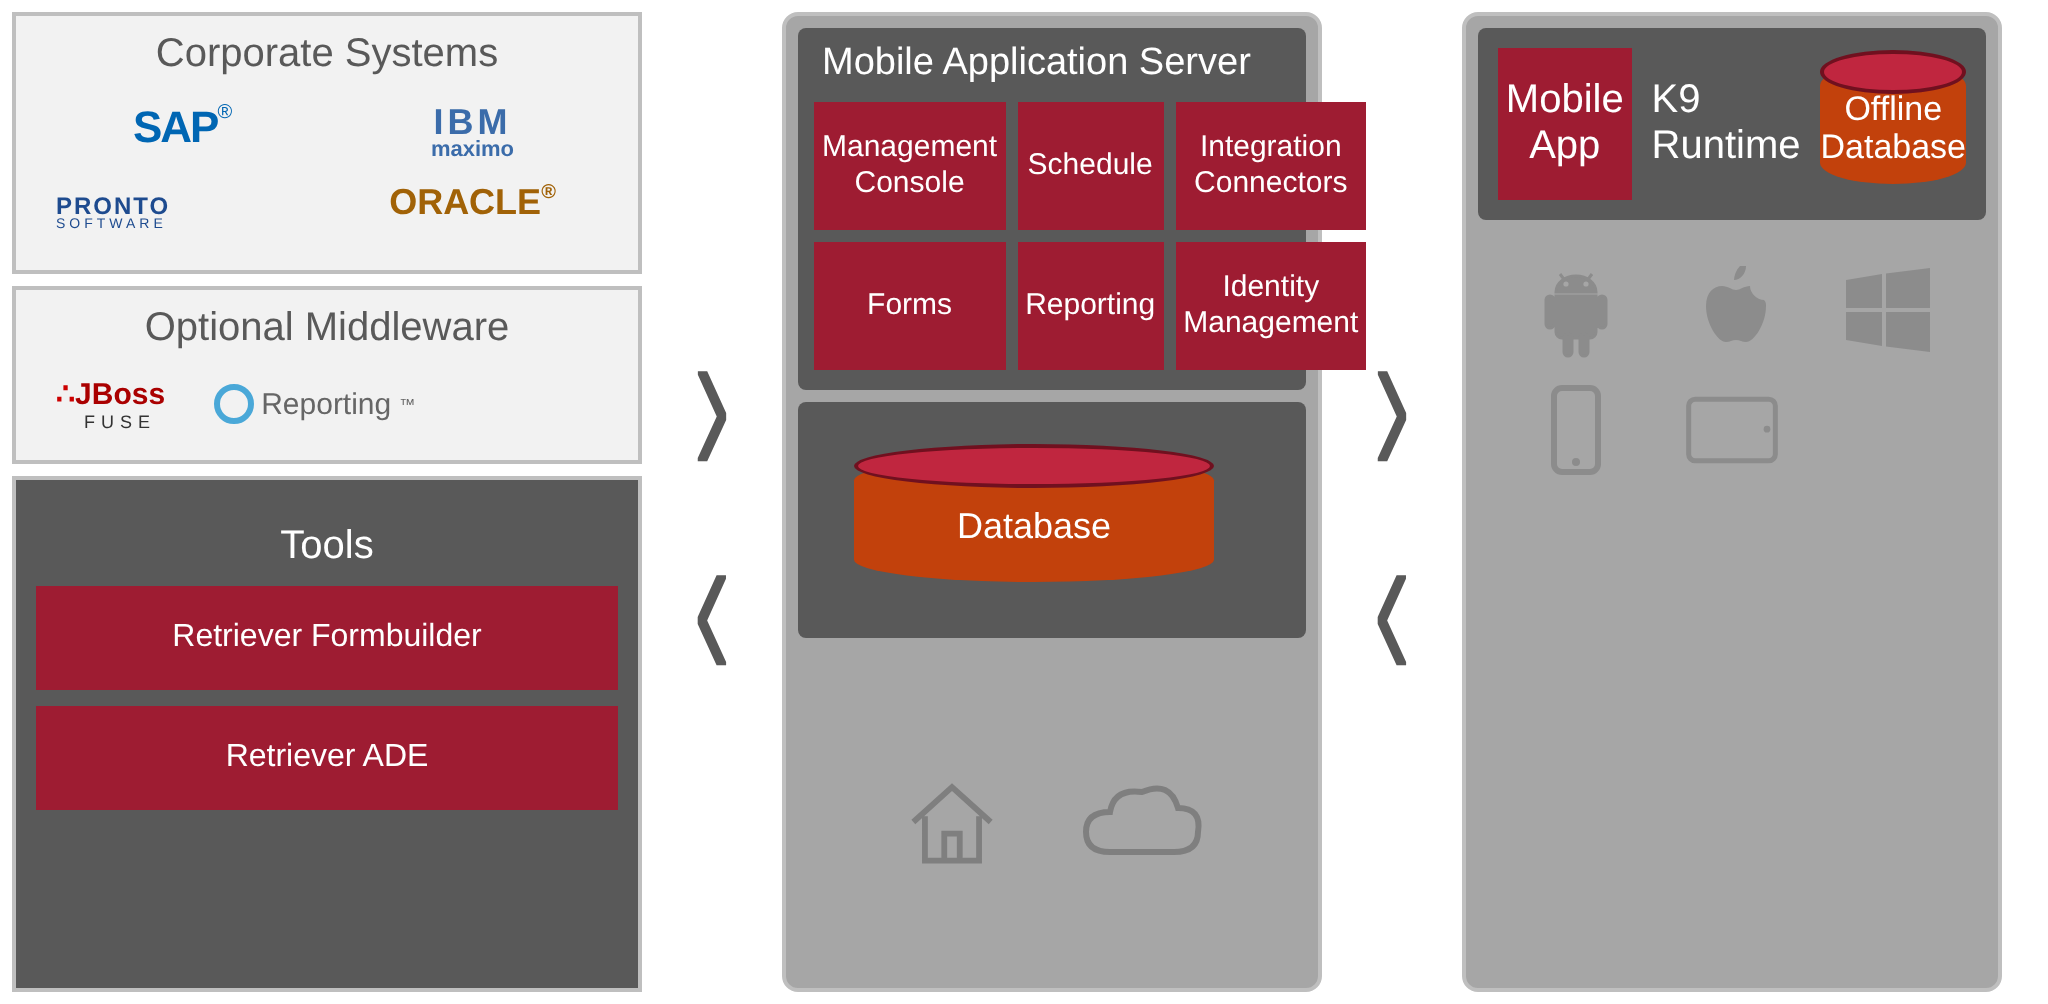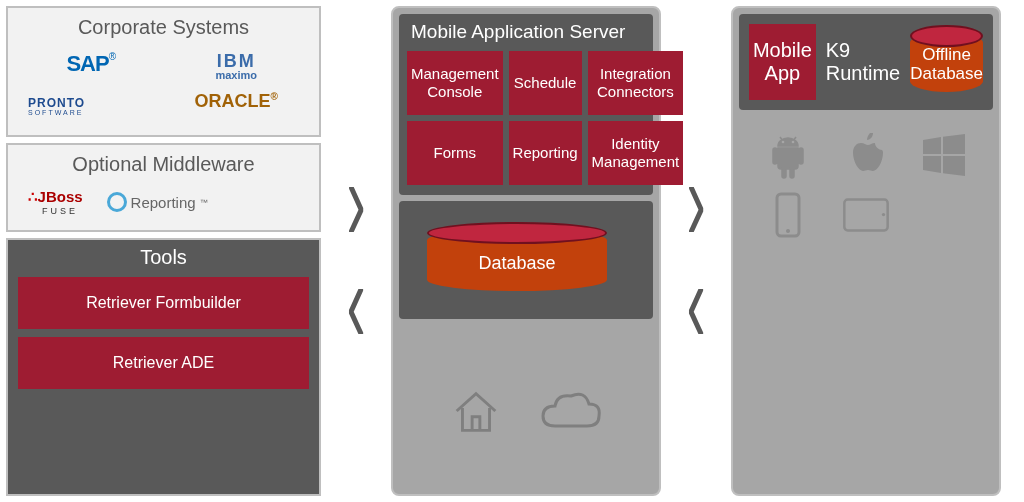--- a/index.html
+++ b/index.html
@@ -46,21 +46,21 @@
     gap: 6px;
   }
   .panel-light {
     background: #f2f2f2;
     border: 2px solid #bfbfbf;
     padding: 8px 10px 10px;
   }
   .panel-dark {
     background: #595959;
     border: 2px solid #bfbfbf;
-    padding: 6px 10px 10px;
+    padding: 22px 10px 10px;
   }
   .panel-title {
     text-align: center;
     color: #595959;
     font-size: 20px;
     font-weight: 400;
     margin-bottom: 8px;
   }
   .panel-title-light {
     color: #fff;

